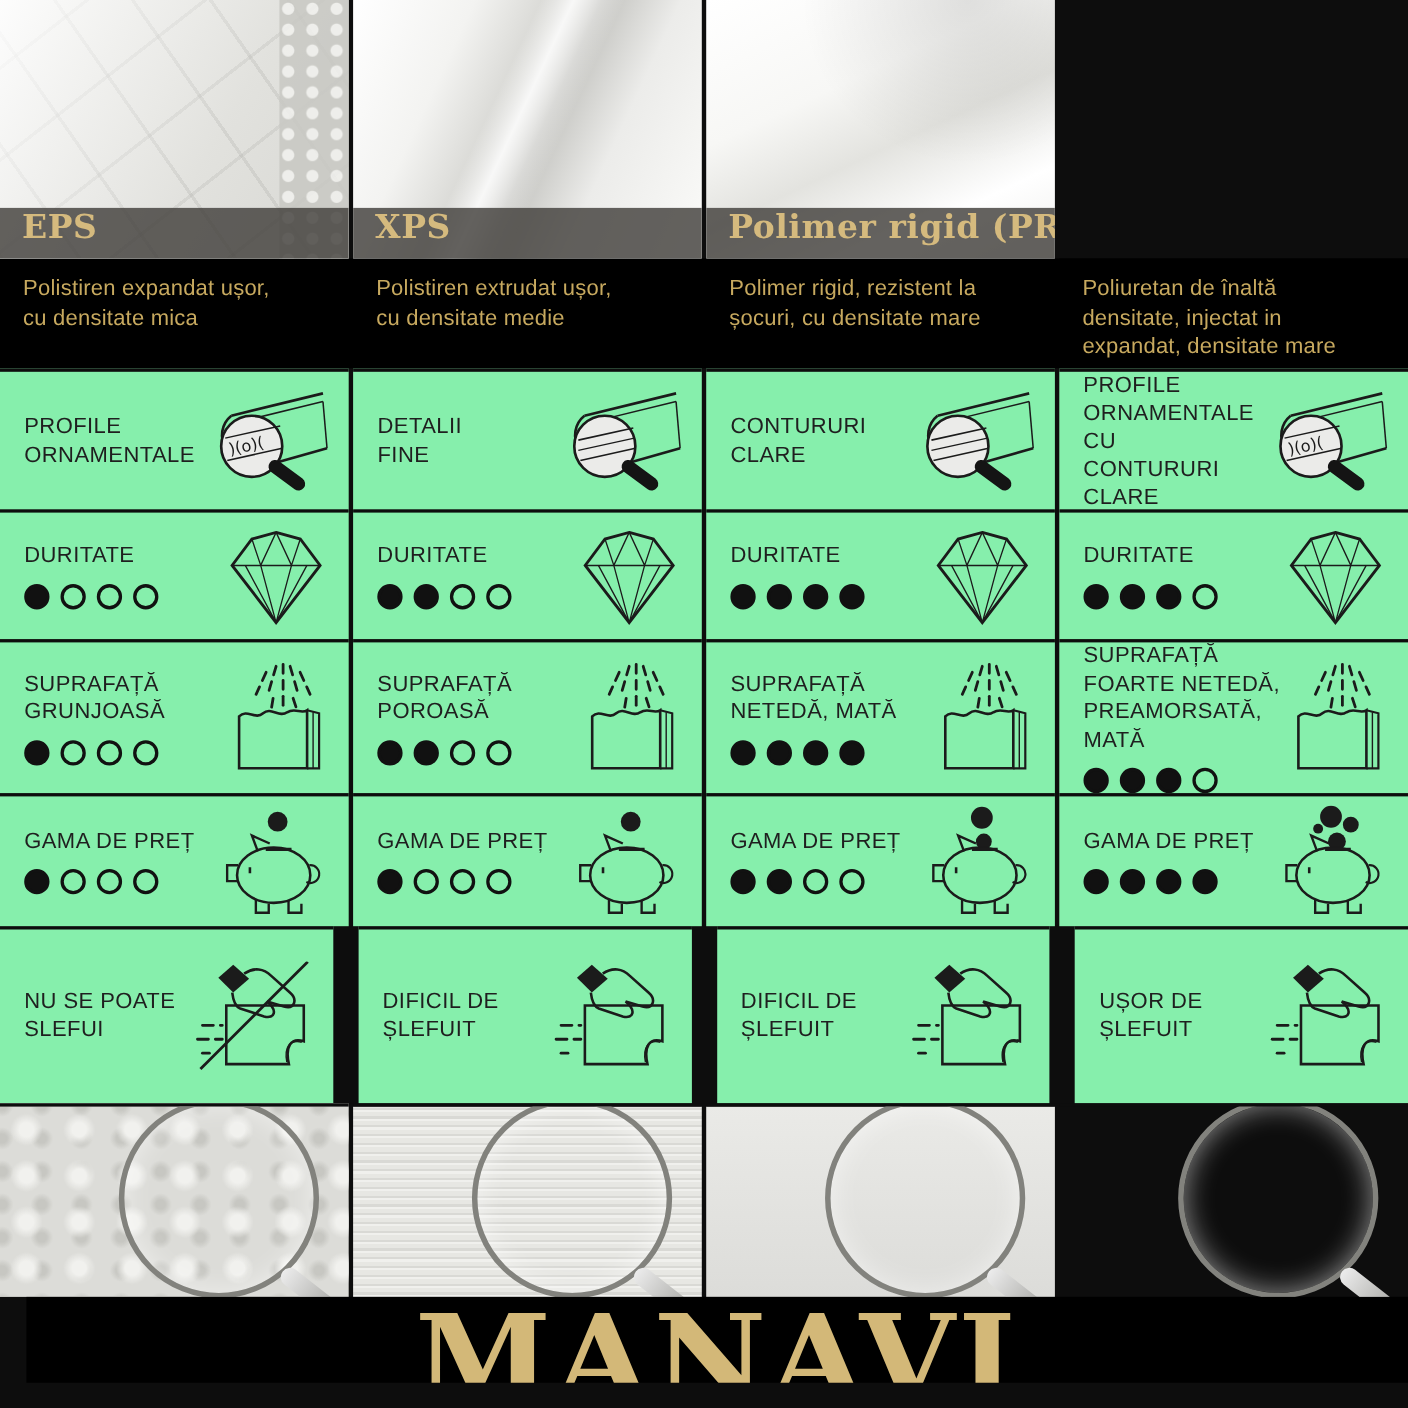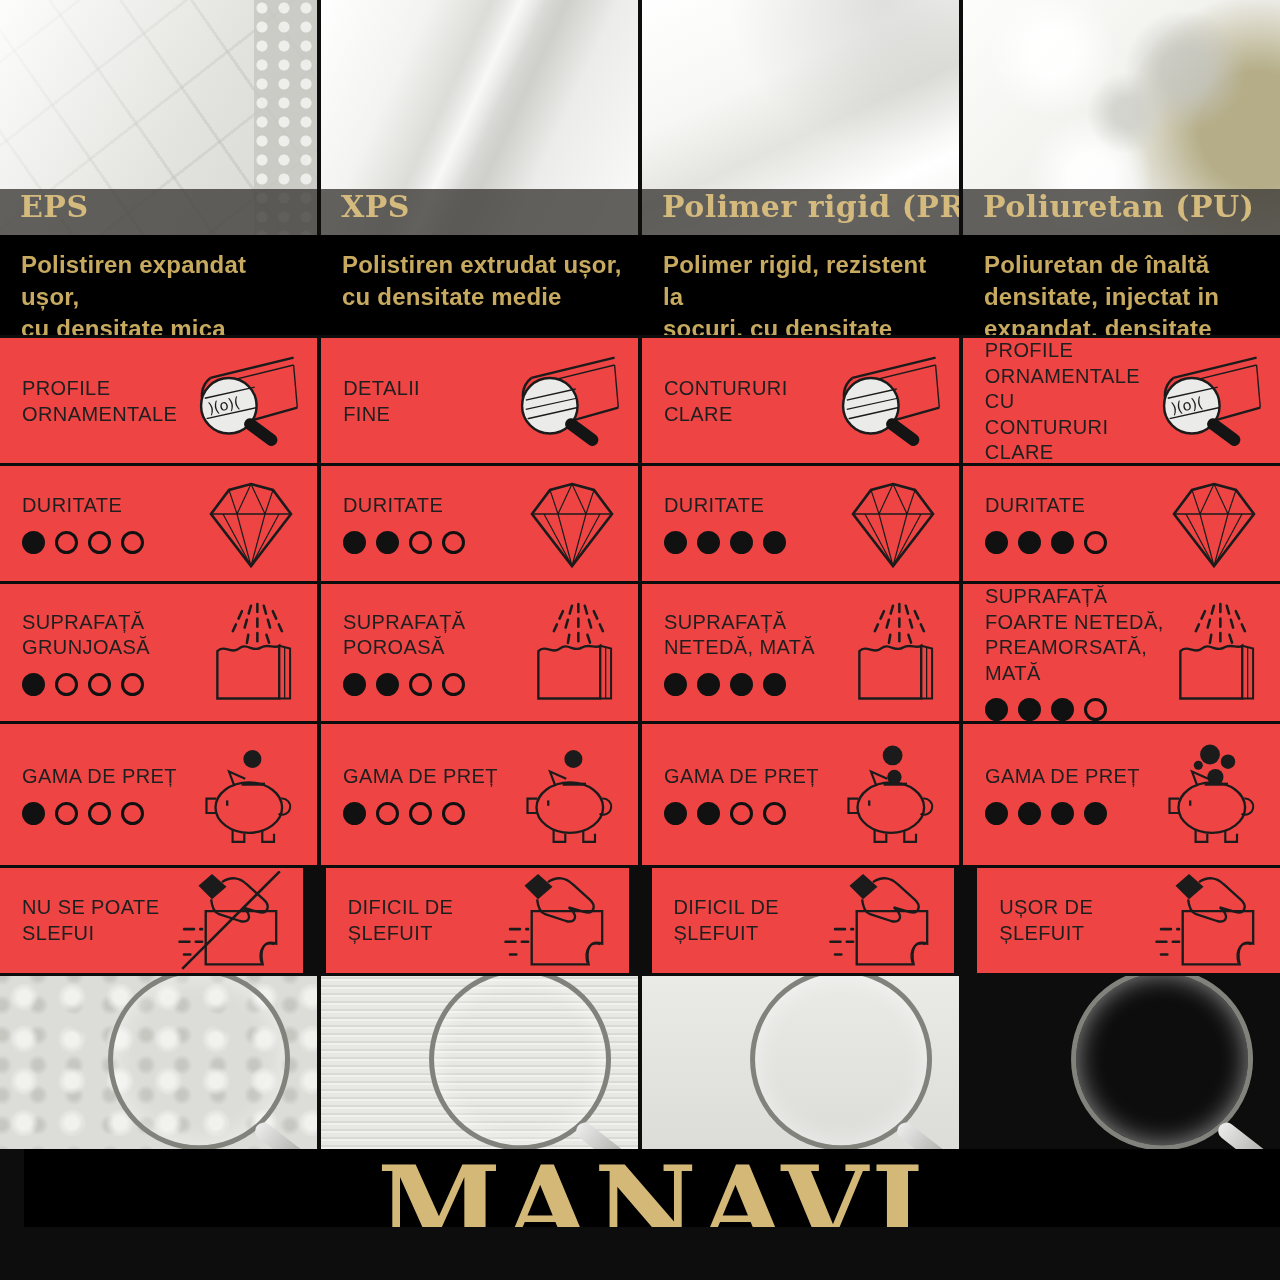--- a/index.html
+++ b/index.html
@@ -32,27 +32,27 @@
      radial-gradient(circle at 93% 55%, rgba(178,170,130,.95) 0 18%, transparent 42%),
      linear-gradient(135deg,#fdfdfb,#e4e4e0);}
   .band{position:absolute;left:0;right:0;bottom:0;height:46px;background:rgba(66,63,60,.82);
         display:flex;padding-left:20px;}
   .band-title{font-family:"DejaVu Serif","Liberation Serif",serif;font-weight:600;
         font-size:30px;color:#d5ba7e;letter-spacing:.5px;white-space:nowrap;}
 
   
   .desc-row{height:100px;background:#000;}
   .desc-cell{background:#000;padding:14px 14px 0 21px;}
-  .desc-text{color:#c7a95f;font-size:24px;line-height:1.33;white-space:pre-line;letter-spacing:.2px;font-weight:bold;}
+  .desc-text{color:#c7a95f;font-size:20px;line-height:1.33;white-space:pre-line;letter-spacing:.2px;}
 
   
-  .feat-row .cell{background:#ef4444;display:flex;align-items:center;justify-content:space-between;
+  .feat-row .cell{background:#86efac;display:flex;align-items:center;justify-content:space-between;
         padding:0 16px 0 22px;border-top:3px solid #0d0d0d;box-sizing:border-box;}
   .feat-row:first-of-type .cell{border-top:none;}
-  .r1{height:128px;} .r2{height:118px;} .r3{height:140px;} .r4{height:144px;} .r5{height:108px;gap:23px;}
+  .r1{height:128px;} .r2{height:118px;} .r3{height:140px;} .r4{height:121px;} .r5{height:161px;gap:23px;}
   .label{font-size:20px;color:#1f1f1f;letter-spacing:.4px;line-height:1.28;white-space:pre-line;}
   .dots{margin-top:12px;display:flex;gap:10px;}
   .dot{width:23px;height:23px;border:3px solid #111;border-radius:50%;box-sizing:border-box;}
   .dot.filled{background:#111;}
   .icon-slot{flex:0 0 auto;display:flex;align-items:center;}
   .icon-slot svg{display:block;}
 
   
   .texture-row{height:176px;}
   .texture{position:relative;overflow:hidden;border-top:3px solid #0d0d0d;box-sizing:border-box;}
@@ -89,25 +89,20 @@
     <div class="photo photo-xps">
       <div class="band">
         <span class="band-title">XPS</span>
       </div>
     </div>
     <div class="photo photo-pr">
       <div class="band">
         <span class="band-title">Polimer rigid (PR)</span>
       </div>
     </div>
-    <div class="photo photo-pu">
-      <div class="band">
-        <span class="band-title">Poliuretan (PU)</span>
-      </div>
-    </div>
   </div>
 
   <div class="row desc-row">
     <div class="desc-cell">
         <div class="desc-text">Polistiren expandat ușor,
 cu densitate mica</div>
       </div>
     <div class="desc-cell">
         <div class="desc-text">Polistiren extrudat ușor,
 cu densitate medie</div>

